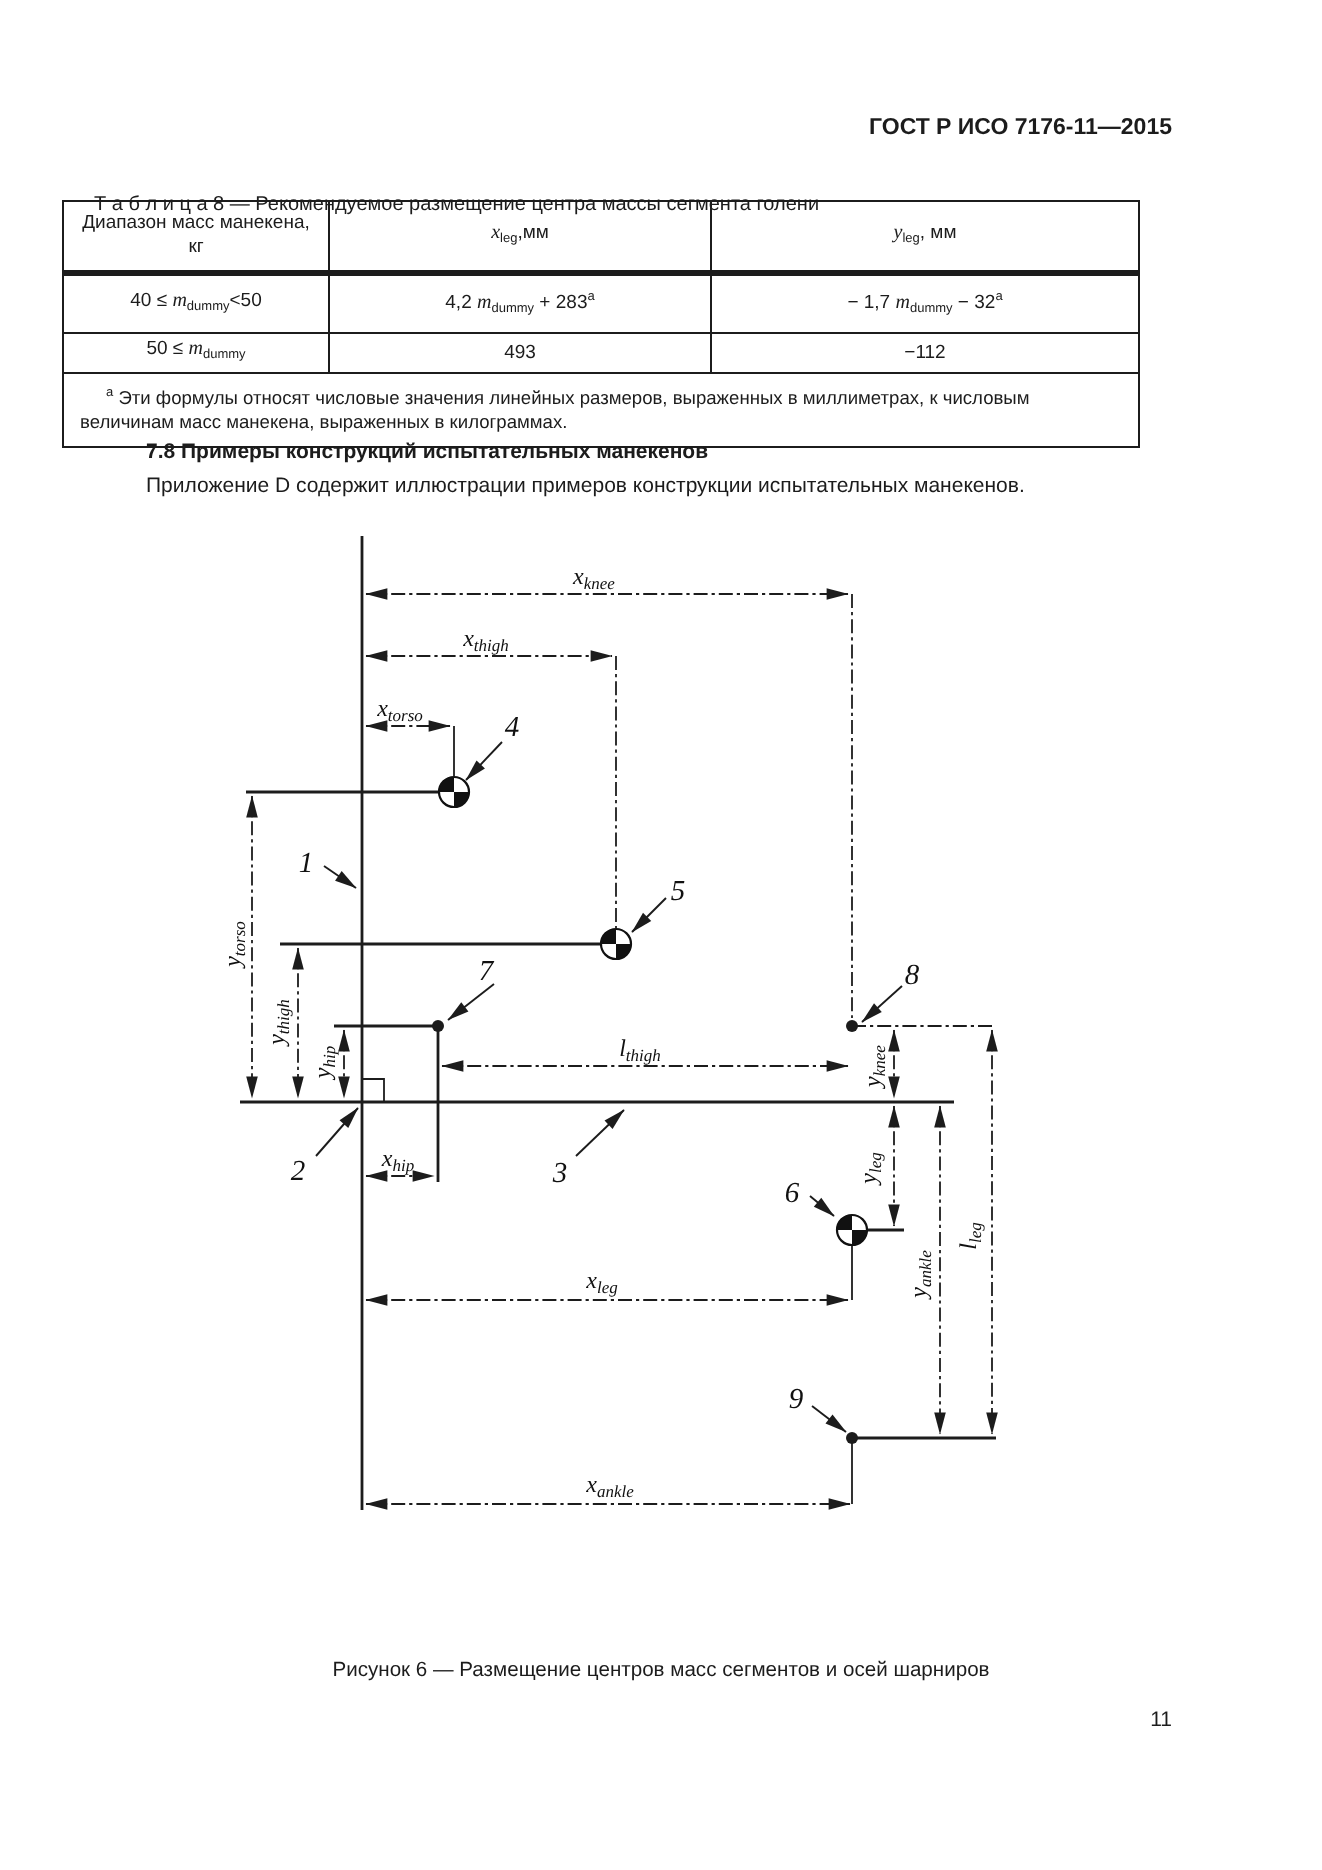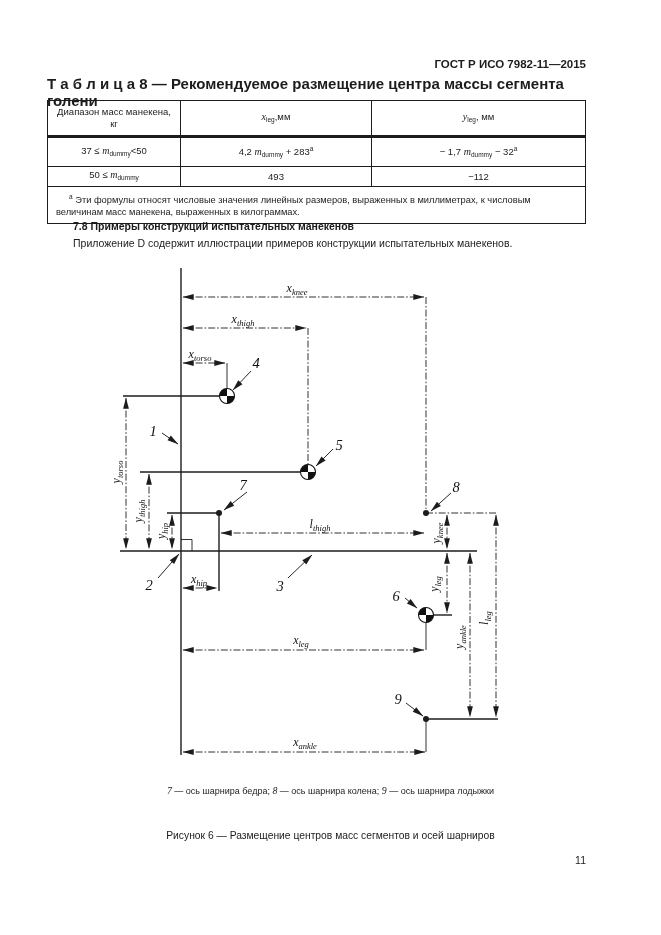--- a/index.html
+++ b/index.html
@@ -1,21 +1,21 @@
 <!DOCTYPE html>
 <html><head>
 <meta charset="utf-8">
 <style>
   html,body{margin:0;padding:0;}
   body{width:661px;height:935px;background:#ffffff;position:relative;
        font-family:"Liberation Sans",sans-serif;color:#1c1c1c;overflow:hidden;}
   .abs{position:absolute;}
   .doc-header{top:58px;left:47px;width:539px;text-align:right;font-weight:bold;font-size:11.5px;}
-  .tcap{top:75px;left:47px;width:539px;font-size:15px;font-weight:bold;}
-  table.t8{top:100px;left:47px;position:absolute;border-collapse:collapse;table-layout:fixed;
+  .tcap{top:97px;left:47px;width:539px;font-size:10px;}
+  table.t8{top:100px;left:31px;position:absolute;border-collapse:collapse;table-layout:fixed;
            font-size:9.5px;color:#1c1c1c;}
   table.t8 td{border:1.4px solid #1c1c1c;text-align:center;vertical-align:middle;
               padding:2px 4px;line-height:12px;}
   table.t8 tr.hrow td{border-bottom:3px solid #1c1c1c;height:30px;}
   table.t8 tr.r1 td{height:24px;}
   table.t8 tr.r2 td{height:15px;}
   table.t8 td.fn{text-align:left;height:30px;vertical-align:top;padding:4px 8px 2px 8px;
                  font-size:9.3px;line-height:11.5px;text-indent:13px;}
   .var{font-style:italic;font-family:"Liberation Serif",serif;font-size:10px;}
   table.t8 sub{font-size:6.5px;vertical-align:-2px;letter-spacing:0;}
@@ -35,41 +35,41 @@
   .dim .s{font-size:8.5px;}
   .num{font:italic 14.5px "Liberation Serif",serif;fill:#111111;}
   .legend{top:784px;left:40px;width:581px;text-align:center;font-size:9px;line-height:13px;}
   .legend i{font-family:"Liberation Serif",serif;font-size:9.8px;}
   .figcap{top:830px;left:40px;width:581px;text-align:center;font-size:10.3px;}
   .pnum{top:854px;left:47px;width:539px;text-align:right;font-size:10.5px;}
 </style>
 </head>
 <body>
 
-<div class="abs doc-header">ГОСТ Р ИСО 7982-11—2015</div>
+<div class="abs doc-header">ГОСТ Р ИСО 7176-11—2015</div>
 
 <div class="abs tcap">Т а б л и ц а 8 — Рекомендуемое размещение центра массы сегмента голени</div>
 
 <table class="t8">
   <colgroup>
       <col style="width:133px">
       <col style="width:191px">
       <col style="width:214px">
     </colgroup>
   <tbody>
       <tr class="hrow">
     <td>
       <div>Диапазон масс манекена,</div>
       <div>кг</div>
     </td>
     <td><span class="var">x</span><sub>leg</sub><span>,мм</span></td>
     <td><span class="var">y</span><sub>leg</sub><span>, мм</span></td>
   </tr>
   <tr class="r1">
-    <td><span>37 ≤ </span><span class="var">m</span><sub>dummy</sub><span>&lt;50</span></td>
+    <td><span>40 ≤ </span><span class="var">m</span><sub>dummy</sub><span>&lt;50</span></td>
     <td><span>4,2 </span><span class="var">m</span><sub>dummy</sub><span> + 283</span><sup>а</sup></td>
     <td><span>− 1,7 </span><span class="var">m</span><sub>dummy</sub><span> − 32</span><sup>а</sup></td>
   </tr>
   <tr class="r2">
     <td><span>50 ≤ </span><span class="var">m</span><sub>dummy</sub><span></span></td>
     <td><span>493</span></td>
     <td><span>−112</span></td>
   </tr>
   <tr>
     <td colspan="3" class="fn"><sup>а</sup><span> Эти формулы относят числовые значения линейных размеров, выраженных в миллиметрах, к числовым величинам масс манекена, выраженных в килограммах.</span></td>
@@ -170,18 +170,17 @@
   <text class="dim" transform="rotate(-90 120 472)" x="120" y="472" text-anchor="middle"><tspan>y</tspan><tspan class="s" dy="2.5">torso</tspan></text>
   <text class="dim" transform="rotate(-90 142 511)" x="142" y="511" text-anchor="middle"><tspan>y</tspan><tspan class="s" dy="2.5">thigh</tspan></text>
   <text class="dim" transform="rotate(-90 165 531)" x="165" y="531" text-anchor="middle"><tspan>y</tspan><tspan class="s" dy="2.5">hip</tspan></text>
   <text class="dim" transform="rotate(-90 440 533)" x="440" y="533" text-anchor="middle"><tspan>y</tspan><tspan class="s" dy="2.5">knee</tspan></text>
   <text class="dim" transform="rotate(-90 438 584)" x="438" y="584" text-anchor="middle"><tspan>y</tspan><tspan class="s" dy="2.5">leg</tspan></text>
   <text class="dim" transform="rotate(-90 463 637)" x="463" y="637" text-anchor="middle"><tspan>y</tspan><tspan class="s" dy="2.5">ankle</tspan></text>
   <text class="dim" transform="rotate(-90 488 618)" x="488" y="618" text-anchor="middle"><tspan>l</tspan><tspan class="s" dy="2.5">leg</tspan></text>
 </svg>
 
 <div class="abs legend">
-  <div><span><i>7</i><span> — ось шарнира бедра; </span></span><span><i>8</i><span> — ось шарнира колена; </span></span><span><i>9</i><span> — ось шарнира лодыжки</span></span></div>
 </div>
 
 <div class="abs figcap">Рисунок 6 — Размещение центров масс сегментов и осей шарниров</div>
 
 <div class="abs pnum">11</div>
 
 </body></html>

